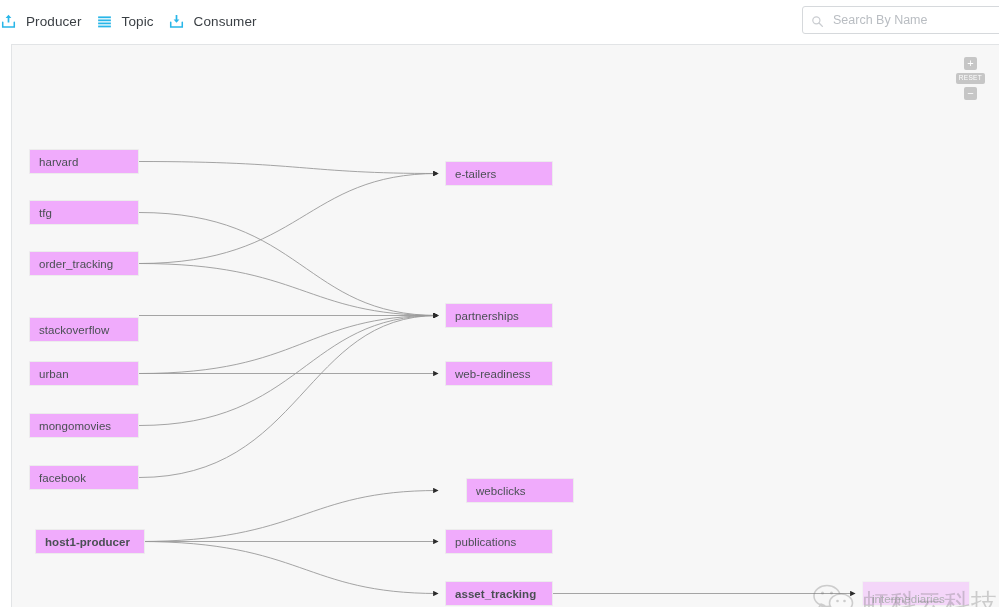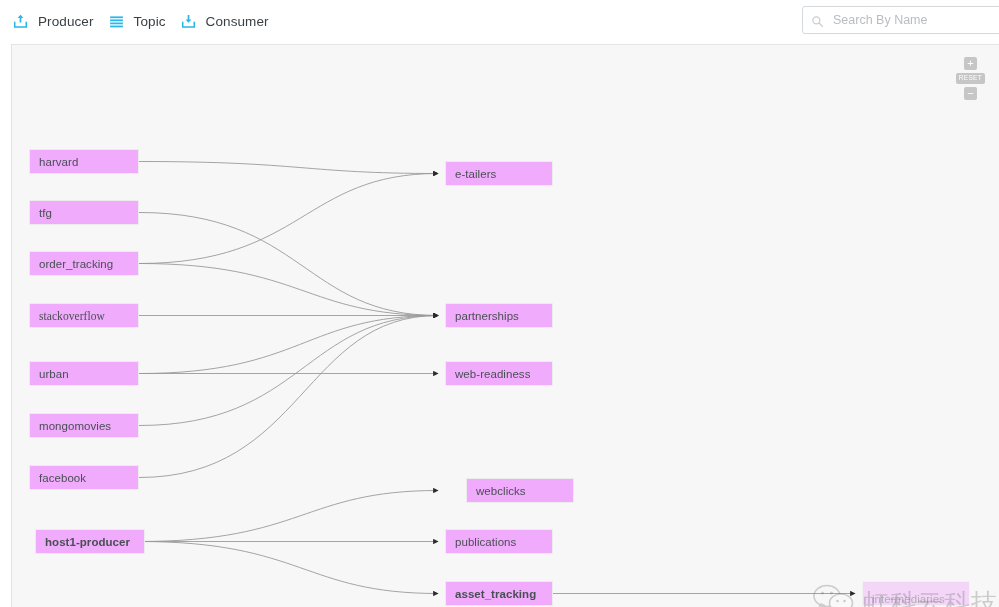--- a/index.html
+++ b/index.html
@@ -11,21 +11,21 @@
     font-family: "Liberation Sans", sans-serif;
   }
   #app { position: relative; width: 999px; height: 607px; background:#fff; }
 
   
   .topbar {
     position: absolute; left: 0; top: 0; width: 999px; height: 43px;
     background: #ffffff;
     display: flex; align-items: center;
   }
-  .legend { display: flex; align-items: center; padding-left: 12px; gap: 0px; }
+  .legend { display: flex; align-items: center; padding-left: 0; gap: 0px; }
   .legend-item { display: flex; align-items: center; margin-right: 14px; }
   .legend-label {
     font-size: 13.5px; color: #3a3f44; margin-left: 9px; letter-spacing: .1px;
   }
   .ic { width: 17px; height: 17px; display: block; }
 
   
   .search-wrap {
     position: absolute; left: 802px; top: 6px; width: 240px; height: 28px;
     border: 1px solid #d6d9dc; border-radius: 3px; background: #fff;
@@ -177,21 +177,21 @@
       <div id="node-layer">
           <div class="node" style="left: 17px; top: 104px; width: 110px; height: 25px;">
             <span class="node-label">harvard</span>
           </div>
           <div class="node" style="left: 17px; top: 155px; width: 110px; height: 25px;">
             <span class="node-label">tfg</span>
           </div>
           <div class="node" style="left: 17px; top: 206px; width: 110px; height: 25px;">
             <span class="node-label">order_tracking</span>
           </div>
-          <div class="node" style="left: 17px; top: 258px; width: 110px; height: 25px; font-family: Liberation Serif, serif;">
+          <div class="node" style="left: 17px; top: 272px; width: 110px; height: 25px;">
             <span class="node-label">stackoverflow</span>
           </div>
           <div class="node" style="left: 17px; top: 316px; width: 110px; height: 25px;">
             <span class="node-label">urban</span>
           </div>
           <div class="node" style="left: 17px; top: 368px; width: 110px; height: 25px;">
             <span class="node-label">mongomovies</span>
           </div>
           <div class="node" style="left: 17px; top: 420px; width: 110px; height: 25px;">
             <span class="node-label">facebook</span>

